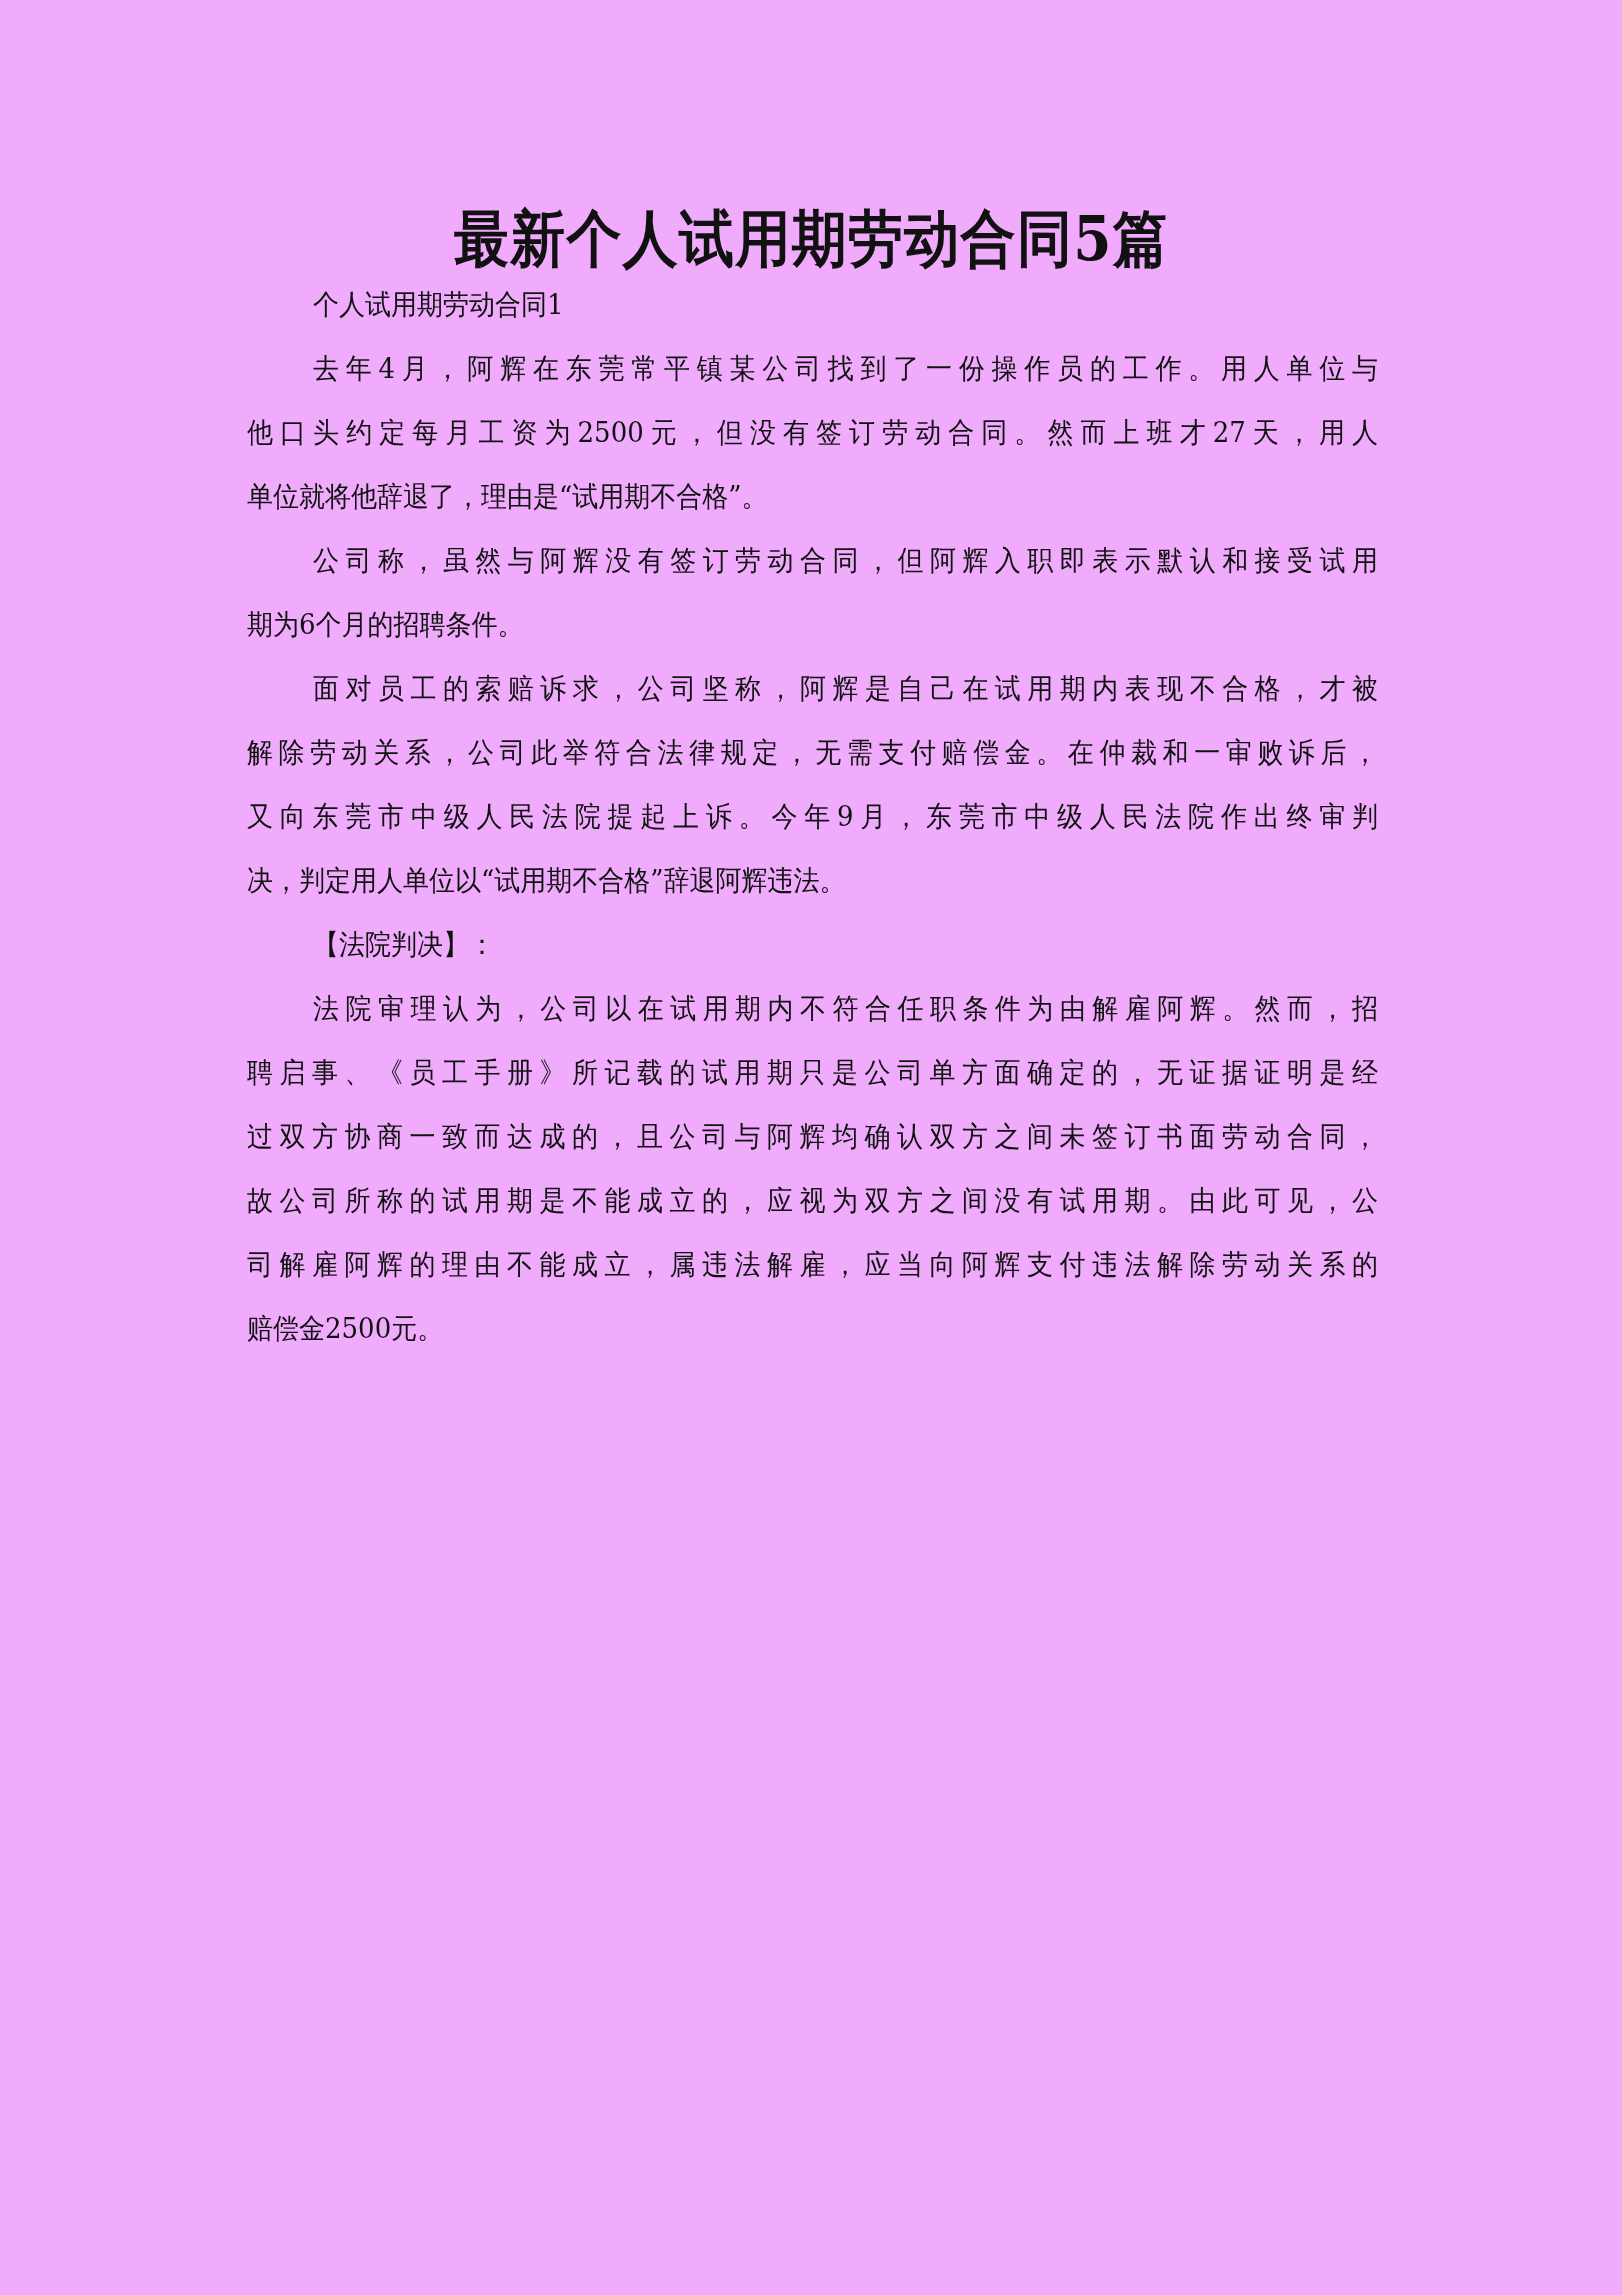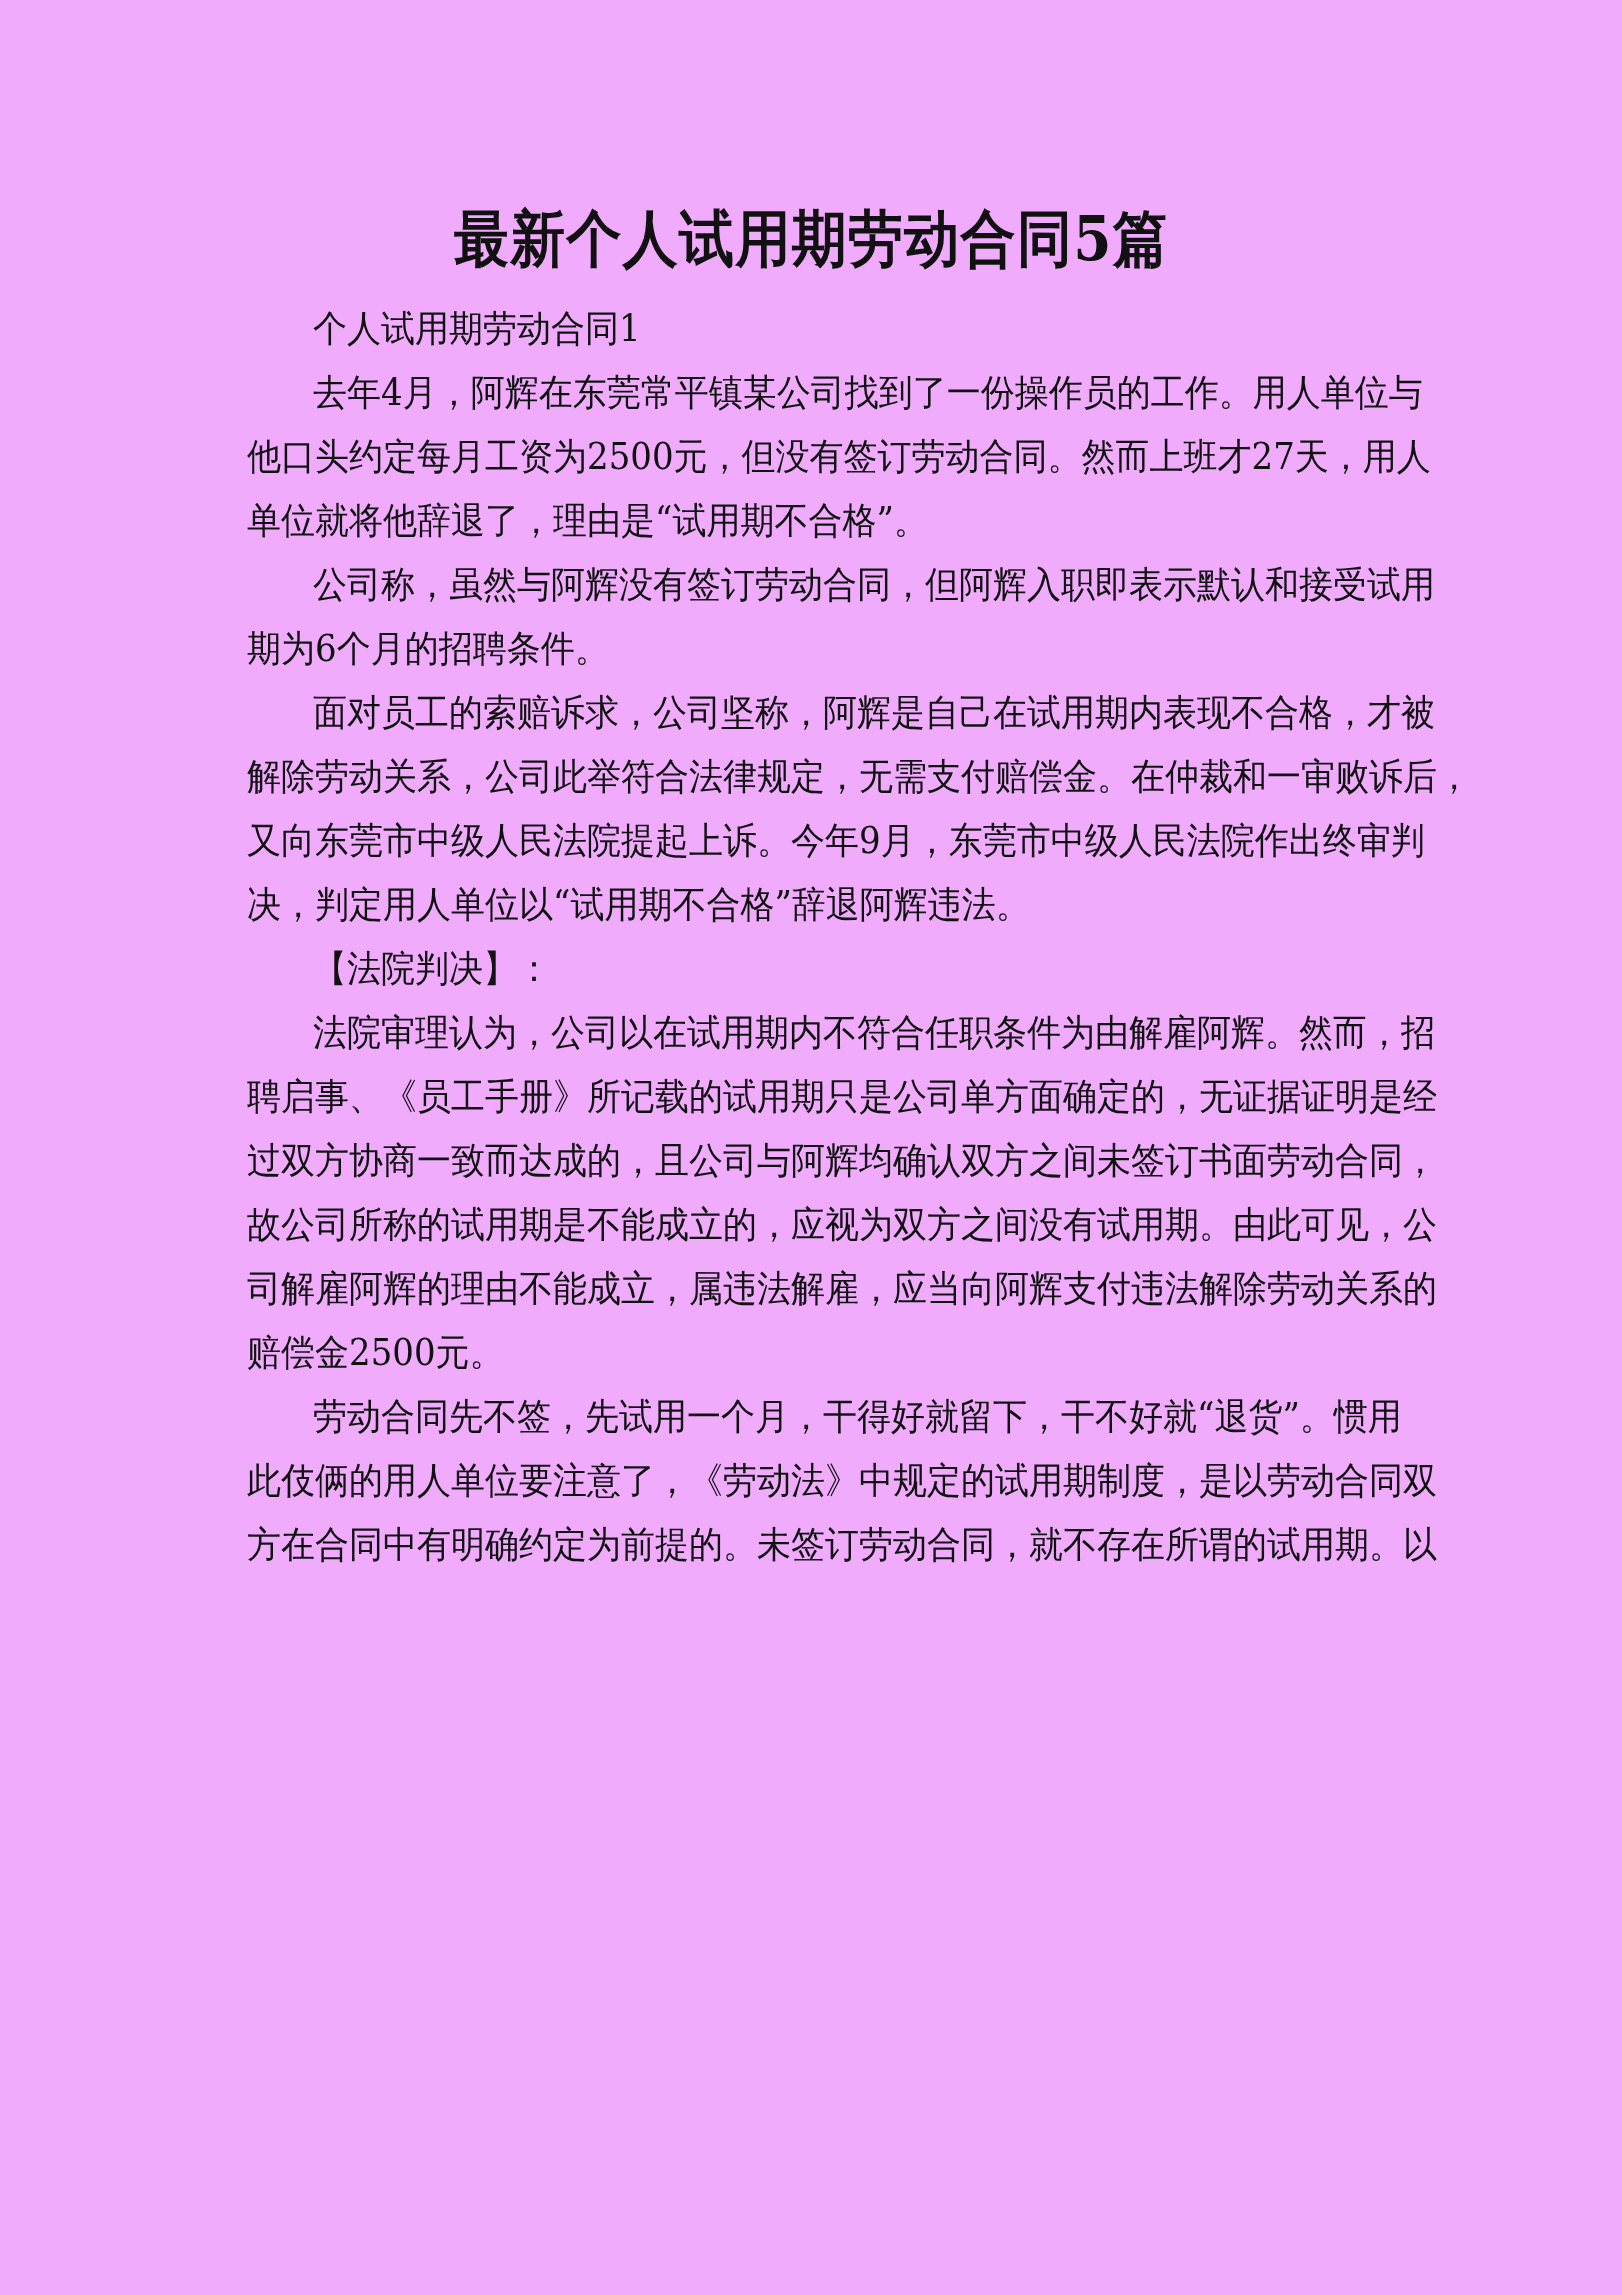--- a/index.html
+++ b/index.html
@@ -32,23 +32,23 @@
     line-height: 69px;
     font-weight: bold;
     letter-spacing: 1.3px;
     margin: 0;
     transform: scaleY(1.12);
     transform-origin: center;
   }
   .body-text {
     position: absolute;
     left: 247px;
-    top: 296px;
+    top: 272px;
     width: 1131px;
-    font-size: 34px;
+    font-size: 26px;
     line-height: 64px;
   }
   .line {
     display: block;
     height: 64px;
     white-space: nowrap;
     text-align: justify;
     text-align-last: justify;
     transform: scaleY(1.08);
     transform-origin: left center;
@@ -95,21 +95,16 @@
 
     <div>
       <span class="line indent">法院审理认为，公司以在试用期内不符合任职条件为由解雇阿辉。然而，招</span>
       <span class="line">聘启事、《员工手册》所记载的试用期只是公司单方面确定的，无证据证明是经</span>
       <span class="line">过双方协商一致而达成的，且公司与阿辉均确认双方之间未签订书面劳动合同，</span>
       <span class="line">故公司所称的试用期是不能成立的，应视为双方之间没有试用期。由此可见，公</span>
       <span class="line">司解雇阿辉的理由不能成立，属违法解雇，应当向阿辉支付违法解除劳动关系的</span>
       <span class="line last">赔偿金2500元。</span>
     </div>
 
-    <div>
-      <span class="line indent">劳动合同先不签，先试用一个月，干得好就留下，干不好就“退货”。惯用</span>
-      <span class="line">此伎俩的用人单位要注意了，《劳动法》中规定的试用期制度，是以劳动合同双</span>
-      <span class="line">方在合同中有明确约定为前提的。未签订劳动合同，就不存在所谓的试用期。以</span>
-    </div>
 
   </div>
 </div>
 
 
 </body></html>

